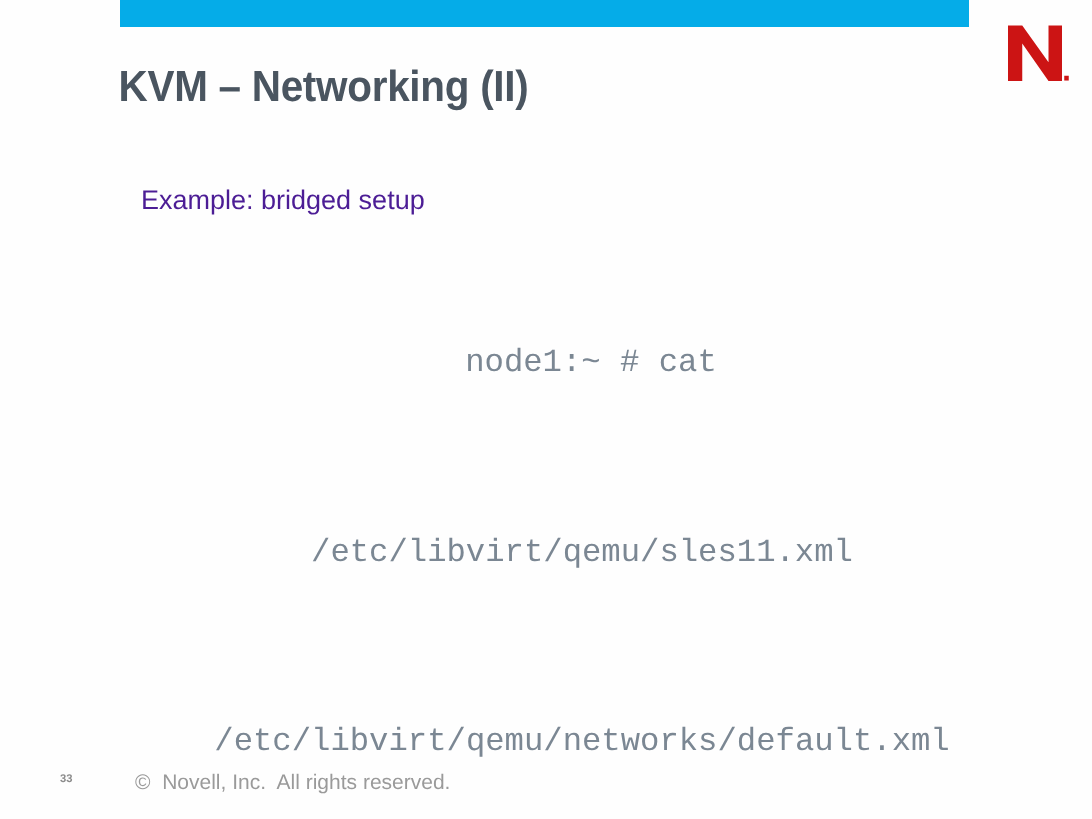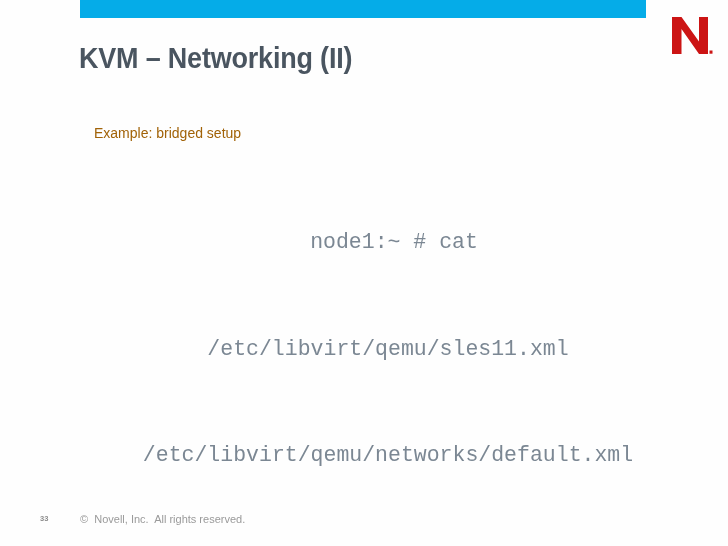--- a/index.html
+++ b/index.html
@@ -53,22 +53,22 @@
 
   
   #content-block {
     position: absolute;
     left: 94px;
     top: 120px;
     width: 600px;
   }
 
   .lead-line {
-    font-size: 14px;
-    color: #a16207;
+    font-size: 18px;
+    color: #4c1d95;
     font-family: "Liberation Sans", sans-serif;
     line-height: 26px;
     margin-bottom: 8px;
     white-space: pre;
   }
 
   .code-block {
     font-family: "Liberation Mono", "DejaVu Sans Mono", monospace;
     font-size: 21.5px;
     color: #7b8793;
@@ -77,20 +77,21 @@
     letter-spacing: 0px;
   }
   .code-line {
     white-space: pre;
     display: block;
     text-align: center;
   }
   
   .code-line.flush {
     margin-left: -12px;
+    margin-top: 20px;
   }
 
   
   #footer {
     position: absolute;
     left: 0;
     top: 512px;
     width: 596px;
     height: 20px;
   }
@@ -98,23 +99,23 @@
     position: absolute;
     left: 40px;
     top: 2px;
     font-size: 7.5px;
     color: #8c8c8c;
     font-family: "Liberation Sans", sans-serif;
     font-weight: bold;
   }
   #copyright-text {
     position: absolute;
-    left: 80px;
+    left: 90px;
     top: 1px;
-    font-size: 11px;
+    font-size: 14px;
     color: #9a9a9a;
     font-family: "Liberation Sans", sans-serif;
     white-space: pre;
   }
 </style>
 </head>
 <body>
 
 <div id="accent-bar"></div>
 

